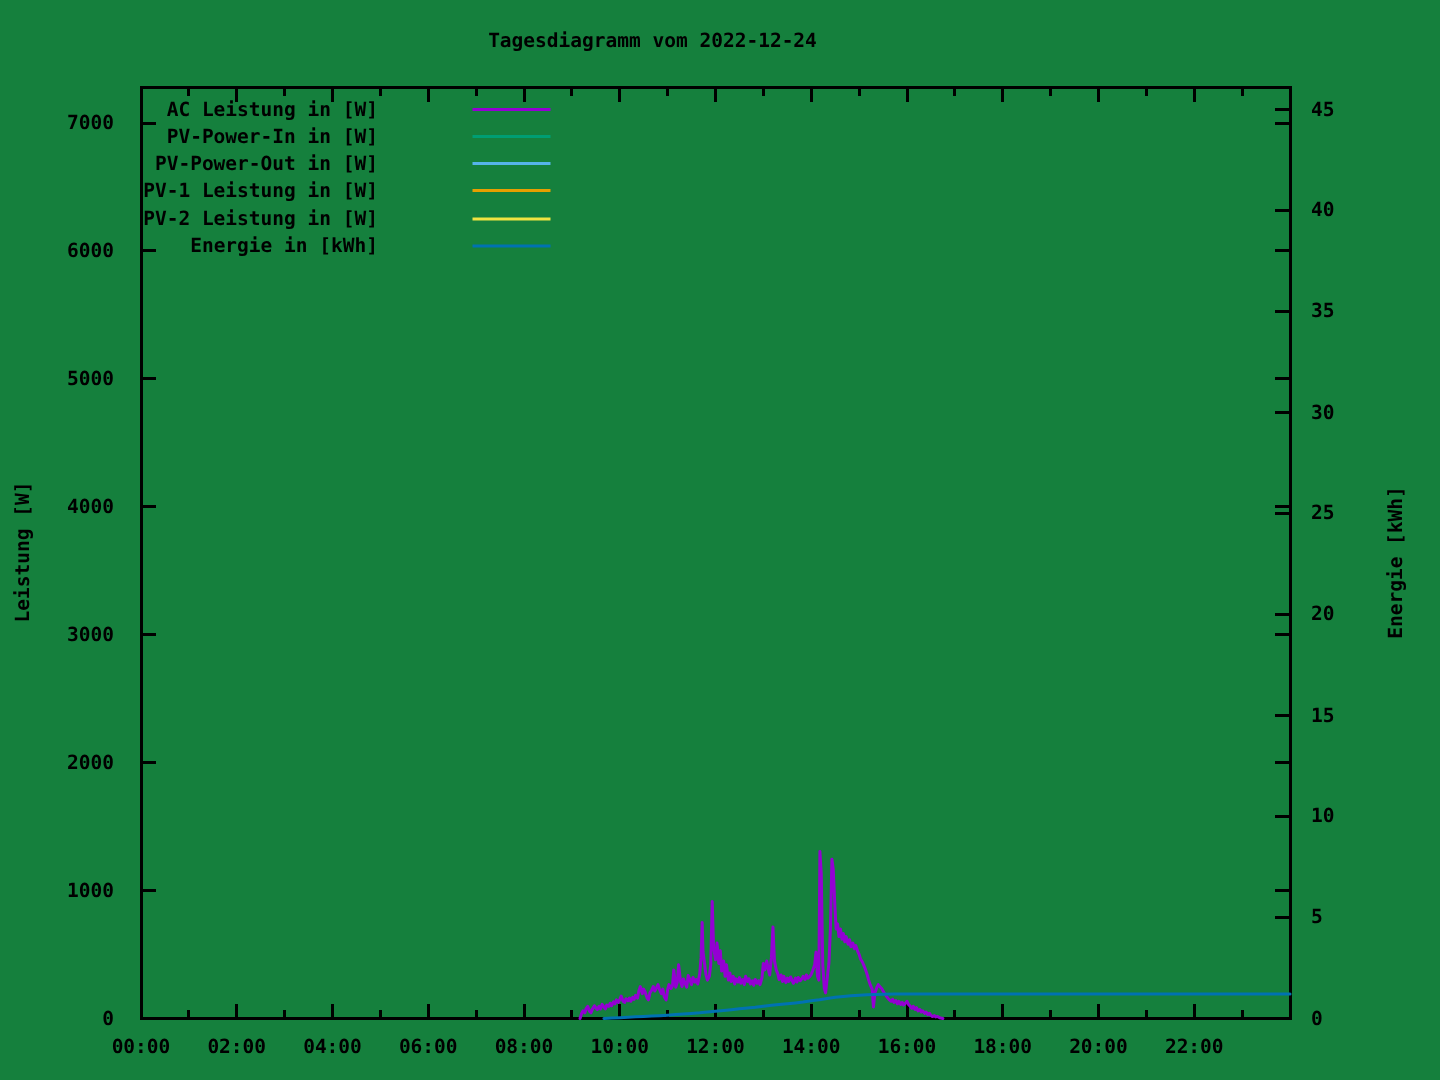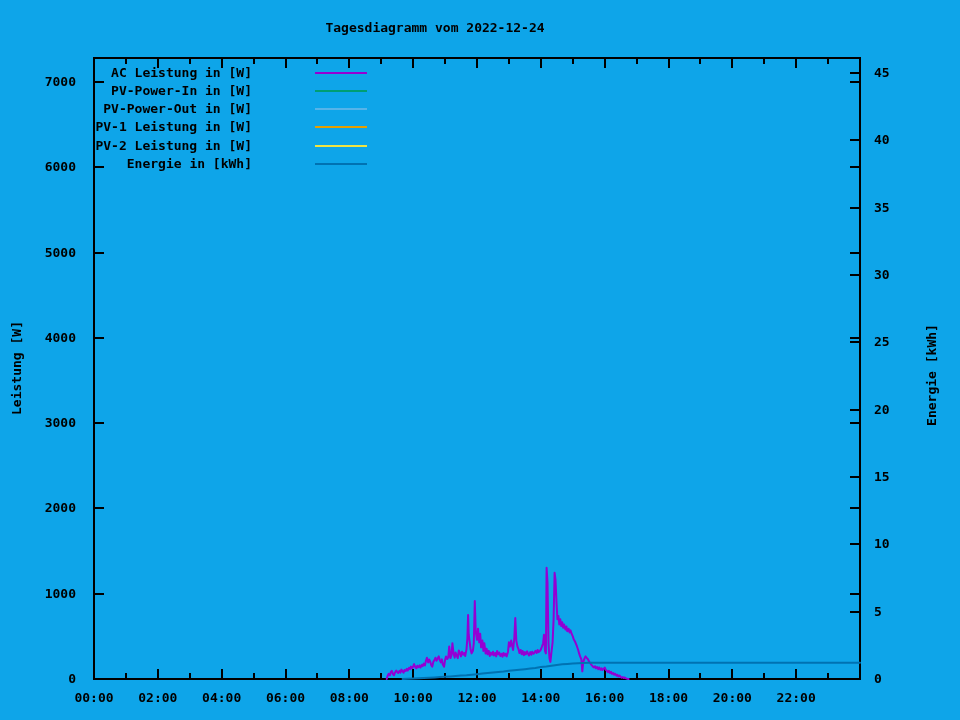--- a/index.html
+++ b/index.html
@@ -1,17 +1,17 @@
 <!DOCTYPE html>
 <html><head>
 <meta charset="utf-8">
 <style>
   html,body{margin:0;padding:0;background:#fff;}
   .canvas{
-    position:relative;width:960px;height:720px;background:#0ea5e9;overflow:hidden;
+    position:relative;width:960px;height:720px;background:#15803d;overflow:hidden;
     font-family:"DejaVu Sans Mono",monospace;font-weight:700;color:#000;
   }
   .chart-title{
     position:absolute;top:20px;left:0;width:870px;text-align:center;
     font-size:13px;letter-spacing:0;
   }
   .ylabel-left{
     position:absolute;left:16px;top:368px;transform:translate(-50%,-50%) rotate(-90deg);
     white-space:nowrap;font-size:13px;
   }

